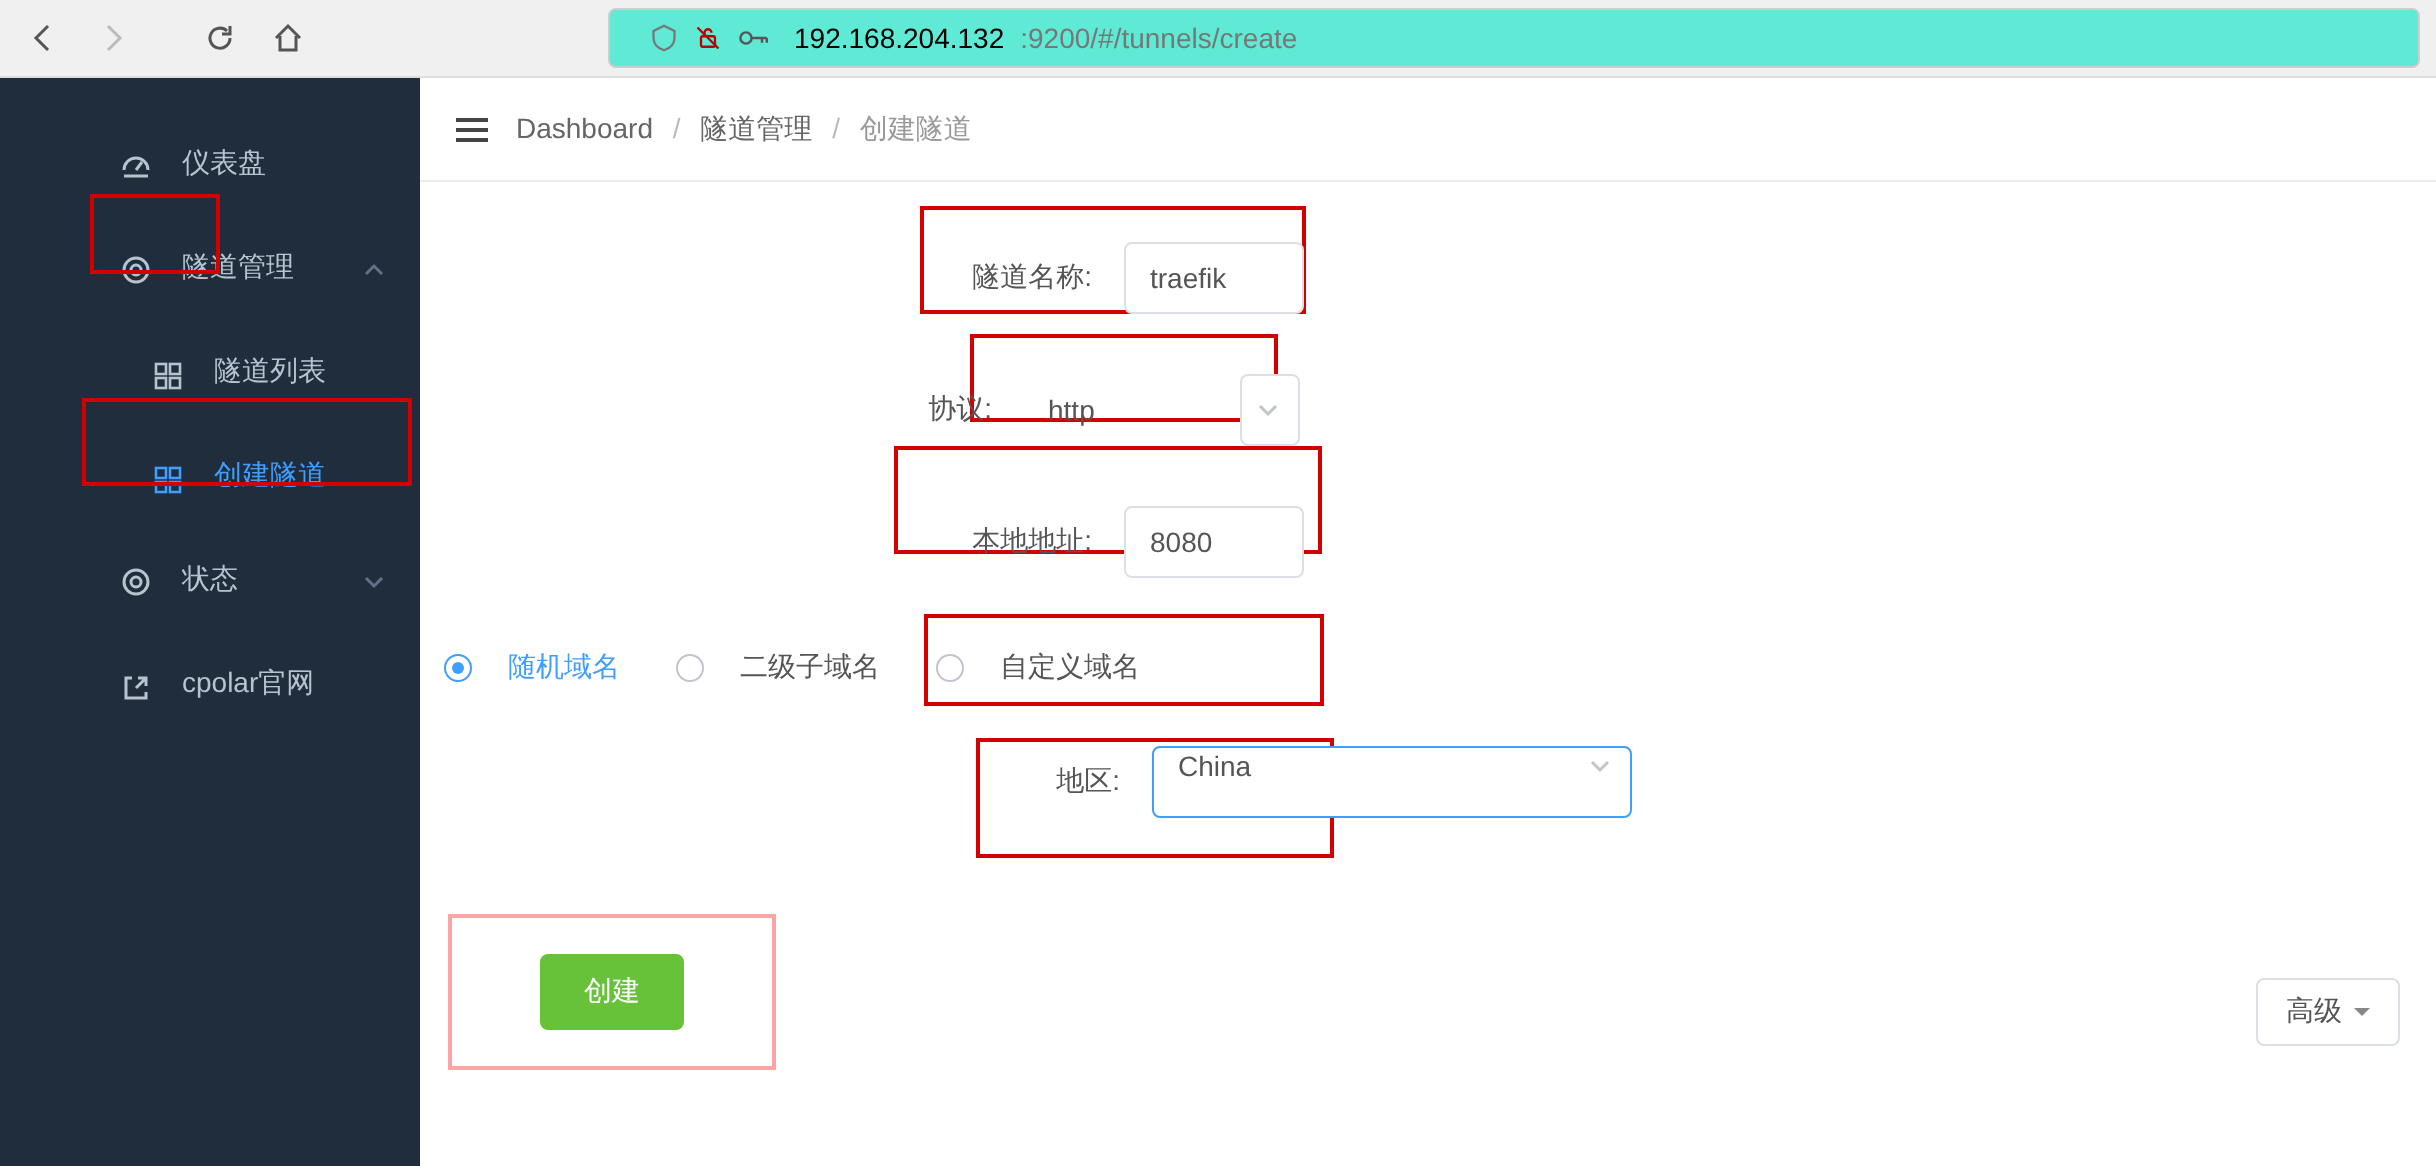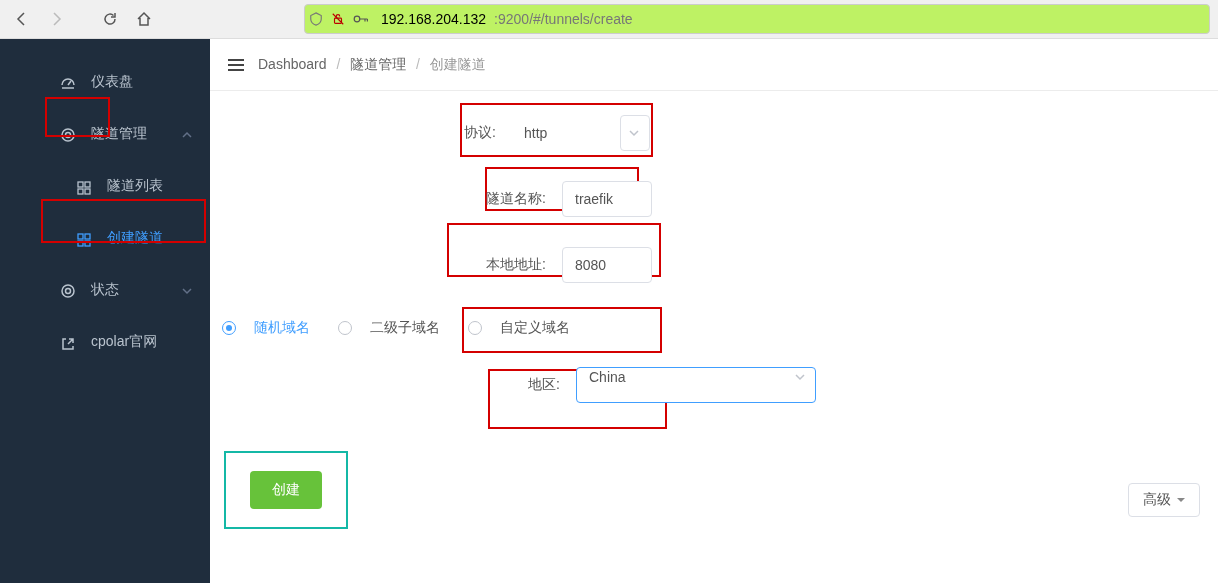--- a/index.html
+++ b/index.html
@@ -2,21 +2,21 @@
 <html><head>
 <meta charset="utf-8">
 <style>
 * { margin: 0; padding: 0; box-sizing: border-box; font-family: -apple-system, "Helvetica Neue", Arial, sans-serif; }
 body { width: 1218px; height: 583px; background: #fff; overflow: hidden; font-size: 14px; }
 
 
 .browser-chrome { height: 39px; background: #f0f0f0; border-bottom: 1px solid #ddd; display: flex; align-items: center; padding: 0 8px; gap: 6px; }
 .nav-btn { width: 28px; height: 28px; display: inline-flex; align-items: center; justify-content: center; color: #555; border-radius: 4px; }
 .nav-btn.disabled { color: #bbb; }
-.url-bar { flex: 1; height: 30px; background: #bef264; border: 1px solid #ccc; border-radius: 4px; display: flex; align-items: center; padding: 0 4px; gap: 8px; margin-left: 140px; font-size: 14px; color: #333; }
+.url-bar { flex: 1; height: 30px; background: #5eead4; border: 1px solid #ccc; border-radius: 4px; display: flex; align-items: center; padding: 0 20px; gap: 8px; margin-left: 140px; font-size: 14px; color: #333; }
 .url-bar .ip { color: #000; font-weight: 500; }
 .url-bar .rest { color: #777; }
 .url-icon { display: inline-flex; align-items: center; }
 
 .app { display: flex; height: calc(583px - 39px); }
 
 
 .sidebar { width: 210px; background: #1f2d3d; color: #b9c3ce; flex-shrink: 0; }
 .side-item { display: flex; align-items: flex-end; height: 52px; padding: 0 22px; gap: 14px; cursor: pointer; position: relative; margin-left: 37px; }
 .side-item.sub { padding-left: 38px; font-size: 14px; }
@@ -49,21 +49,21 @@
 
 .radio { display: inline-flex; align-items: center; gap: 18px; color: #555; font-size: 14px; }
 .radio .dot { width: 14px; height: 14px; border: 1px solid #c0c4cc; border-radius: 50%; display:inline-flex; align-items:center; justify-content:center; }
 .radio.checked { color: #409eff; }
 .radio.checked .dot { border-color: #409eff; }
 .radio.checked .dot::after { content:""; width:6px; height:6px; background:#409eff; border-radius:50%; }
 
 .advanced { position: absolute; right: -210px; bottom: 36px; }
 .adv-btn { height: 34px; border:1px solid #dcdfe6; border-radius:4px; background:#fff; padding:0 14px; display:inline-flex; align-items:center; gap:6px; color:#555; font-size:14px; }
 .btn-create { height: 38px; padding: 0 22px; background:#67c23a; color:#fff; border:none; border-radius:4px; font-size:14px; }
-.submit-box { display:inline-block; padding: 18px 24px; border:2px solid #14b8a6; margin-left:-18px; }
+.submit-box { display:inline-block; padding: 18px 44px; border:2px solid #fca5a5; margin-left:-18px; }
 
 
 .red-rect { position:absolute; border:2px solid #d40000; pointer-events:none; }
 
 .form-anchor { position: relative; }
 
 .ham { display:inline-flex; flex-direction:column; gap:3px; }
 .ham span { display:block; width:16px; height:2px; background:#444; }
 </style>
 </head>
@@ -206,38 +206,38 @@
     </div>
 
     <div class="form-wrap form-anchor">
 
       <div class="red-rect" style="left:250px; top:12px;  width:193px; height:54px;"></div>
       <div class="red-rect" style="left:275px; top:76px;  width:154px; height:44px;"></div>
       <div class="red-rect" style="left:237px; top:132px; width:214px; height:54px;"></div>
       <div class="red-rect" style="left:252px; top:216px; width:200px; height:46px;"></div>
       <div class="red-rect" style="left:278px; top:278px; width:179px; height:60px;"></div>
 
+      <div class="row" style="margin-top:6px">
+        <div class="label">隧道名称:</div>
+        <div class="control">
+          <input class="inp" value="traefik" style="">
+        </div>
+      </div>
+
       <div class="row protocol">
         <div class="label" style="width:290px">协议:</div>
         <div class="control protocol-wrap">
           <span class="inp-like">http</span>
           <span class="select sm" style="width:30px; padding:0 20px 0 8px;border-color:#dcdfe6">
             <span class="arrow">
               <svg width="10" height="10" viewBox="0 0 10 10">
                   <path d="M1 3 L5 7 L9 3" fill="none" stroke="#c0c4cc" stroke-width="1.5"></path>
                 </svg>
             </span>
           </span>
-        </div>
-      </div>
-
-      <div class="row" style="margin-top:6px">
-        <div class="label">隧道名称:</div>
-        <div class="control">
-          <input class="inp" value="traefik" style="">
         </div>
       </div>
 
       <div class="row">
         <div class="label">本地地址:</div>
         <div class="control">
           <input class="inp" value="8080" style="">
         </div>
       </div>
 

